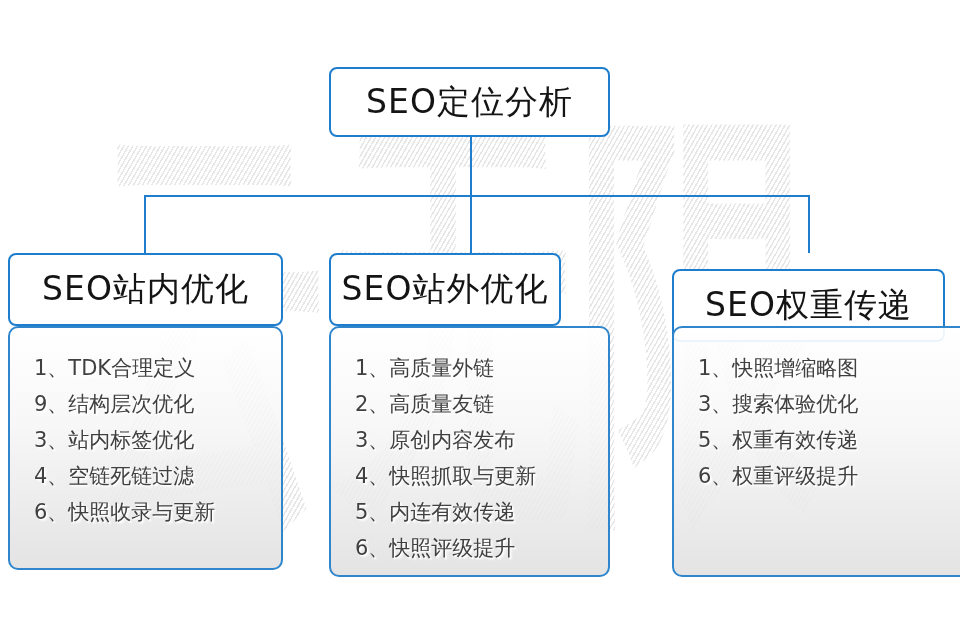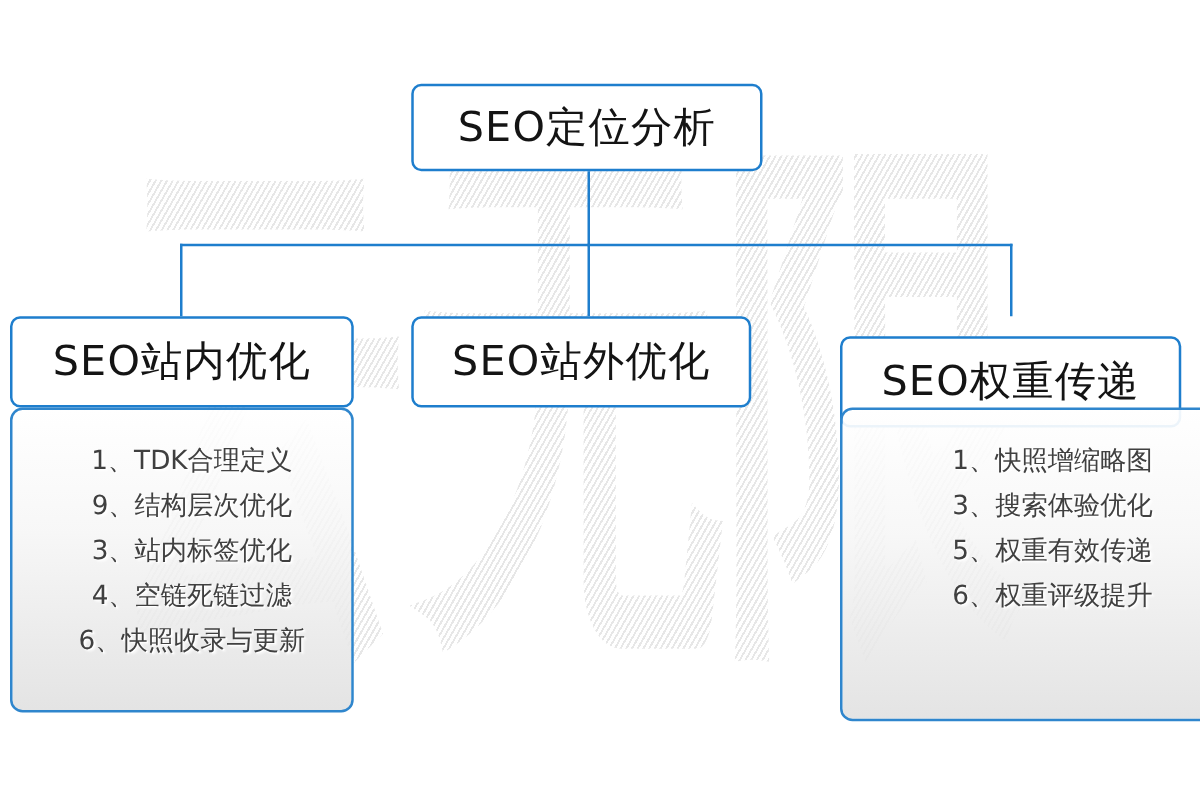--- a/index.html
+++ b/index.html
@@ -58,36 +58,35 @@
     font-size: 33px;
     color: #141414;
     letter-spacing: 1px;
     white-space: nowrap;
   }
 
   .root-box { left: 329px; top: 67px; width: 281px; height: 70px; }
 
   .col-header { top: 253px; height: 73px; }
   .col1.col-header { left: 8px;   width: 275px; }
-  .col2.col-header { left: 329px; width: 272px; }
+  .col2.col-header { left: 329px; width: 232px; }
   .col3.col-header { left: 672px; width: 273px; margin-top: 16px; }
 
   .list-box {
     position: absolute;
     top: 326px;
     border: 2px solid #2f86cd;
     border-radius: 10px;
     background: linear-gradient(180deg,
       rgba(255,255,255,0.93) 0%,
       rgba(246,246,246,0.85) 40%,
       rgba(232,232,232,0.88) 78%,
       rgba(225,225,225,0.90) 100%);
     z-index: 2;
     padding: 22px 8px 12px 24px;
-    text-align: center;
   }
   .col1.list-box { left: 8px;   width: 275px; height: 244px; }
   .col2.list-box { left: 329px; width: 281px; height: 251px; }
   .col3.list-box { left: 672px; width: 324px; height: 251px; }
 
   .list-item {
     font-size: 21px;
     color: #404040;
     line-height: 36px;
     white-space: nowrap;
@@ -118,20 +117,28 @@
     <div class="list-item">1、TDK合理定义</div>
     <div class="list-item">9、结构层次优化</div>
     <div class="list-item">3、站内标签优化</div>
     <div class="list-item">4、空链死链过滤</div>
     <div class="list-item">6、快照收录与更新</div>
   </div>
 
   <div class="node-header col-header col2">
     <span class="title-text">SEO站外优化</span>
   </div>
+  <div class="list-box col2">
+    <div class="list-item">1、高质量外链</div>
+    <div class="list-item">2、高质量友链</div>
+    <div class="list-item">3、原创内容发布</div>
+    <div class="list-item">4、快照抓取与更新</div>
+    <div class="list-item">5、内连有效传递</div>
+    <div class="list-item">6、快照评级提升</div>
+  </div>
 
   <div class="node-header col-header col3">
     <span class="title-text">SEO权重传递</span>
   </div>
   <div class="list-box col3">
     <div class="list-item">1、快照增缩略图</div>
     <div class="list-item">3、搜索体验优化</div>
     <div class="list-item">5、权重有效传递</div>
     <div class="list-item">6、权重评级提升</div>
   </div>

